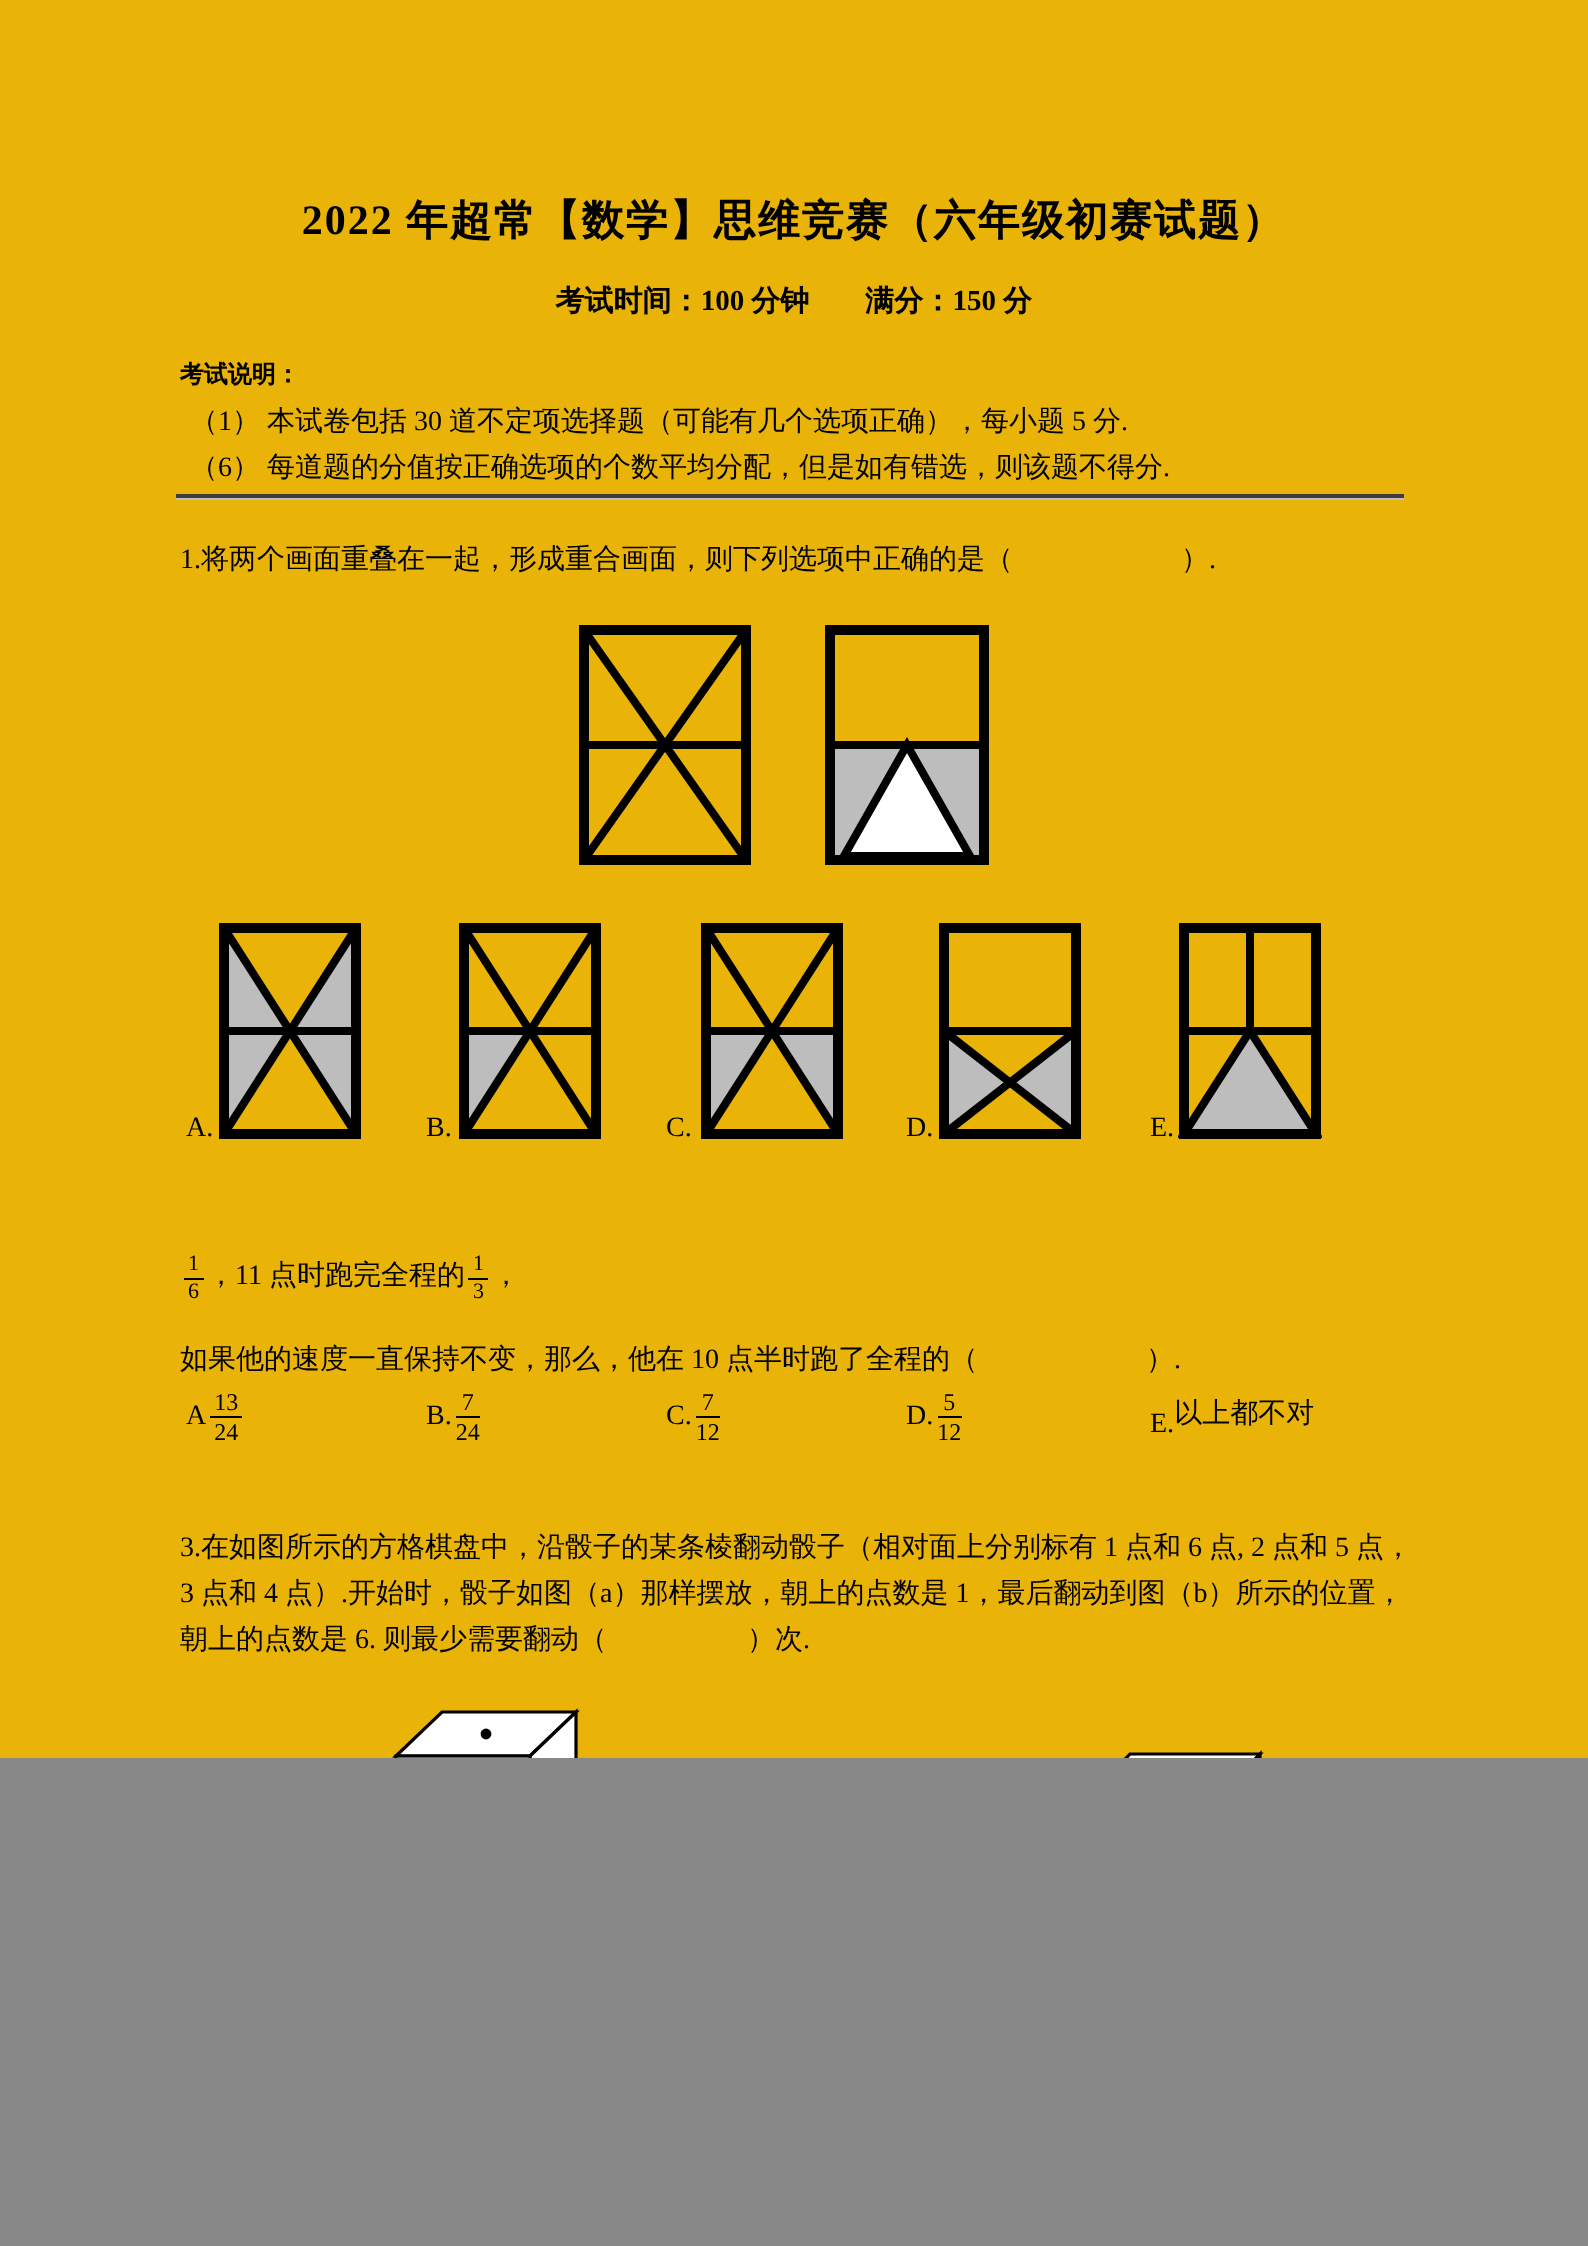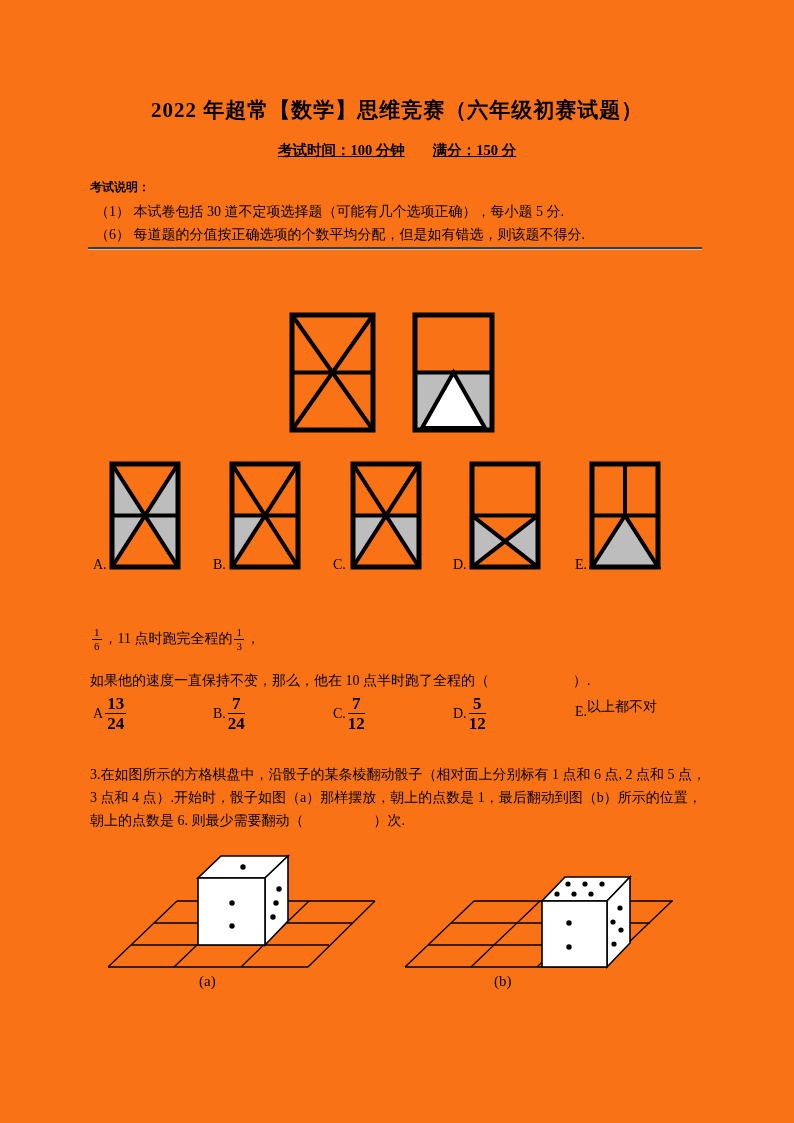--- a/index.html
+++ b/index.html
@@ -1,75 +1,76 @@
 <!DOCTYPE html>
 <html><head>
 <meta charset="utf-8">
 <style>
   html,body{margin:0;padding:0;background:#888;}
   .page{
     position:relative;
-    width:794px;height:1123px;
+    width:794px;height:879px;
     margin:0 auto;
-    background:#f97316;
+    background:#eab308;
     font-family:"Liberation Serif","DejaVu Serif",serif;
     color:#000;
     overflow:hidden;
   }
   .abs{position:absolute;}
   .title{
     left:0;top:96px;width:794px;
     text-align:center;
     font-size:21px;font-weight:bold;
     letter-spacing:1px;
     margin:0;
   }
   .subtitle{
     left:0;top:141px;width:794px;
     text-align:center;
-    font-size:14.5px;font-weight:bold;text-decoration:underline;
+    font-size:14.5px;font-weight:bold;
   }
   .subtitle .gap2{margin-left:28px;}
   .instr-head{left:90px;top:179px;font-size:12px;font-weight:bold;}
   .instr-line{left:95px;top:0;font-size:14px;line-height:23px;white-space:nowrap;}
   .divider{
     left:88px;top:247px;width:614px;height:2px;
     background:#3d3d3d;border-bottom:1px solid #c0c0c0;
   }
   .qtext{font-size:14px;line-height:23px;white-space:nowrap;}
   .optlabel{font-size:14px;}
   .figsvg{display:block;}
   .frac{
     display:inline-block;text-align:center;vertical-align:-0.65em;
     font-size:11px;line-height:1;margin:0 2px;
   }
   .frac .num{display:block;padding:0 2px 1px;border-bottom:1px solid #000;}
   .frac .den{display:block;padding-top:1px;}
   .q2opt{position:absolute;font-size:14px;white-space:nowrap;}
-  .q2opt .frac{font-weight:bold;font-size:17px;}
+  .q2opt .frac{font-weight:normal;font-size:12px;}
   .sub-label{position:relative;top:5px;}
   .caption{font-size:15px;}
 </style>
 </head>
 <body>
 
 <div class="page">
 
   <h1 class="abs title">2022 年超常【数学】思维竞赛（六年级初赛试题）</h1>
 
   <div class="abs subtitle">
     <span>考试时间：100 分钟</span><span class="gap2">满分：150 分</span>
   </div>
 
   <div class="abs instr-head">考试说明：</div>
   <div class="abs instr-line" style="top:200px">（1） 本试卷包括 30 道不定项选择题（可能有几个选项正确），每小题 5 分.</div>
   <div class="abs instr-line" style="top:223px">（6） 每道题的分值按正确选项的个数平均分配，但是如有错选，则该题不得分.</div>
 
   <div class="abs divider"></div>
 
+  <div class="abs qtext" style="left:90px;top:269px">1.将两个画面重叠在一起，形成重合画面，则下列选项中正确的是（　　　　　　）.</div>
 
   <svg class="abs figsvg" style="left:289px;top:312px" width="87" height="121" viewBox="-3 -3 87 121">
     <line x1="0" y1="0" x2="81" y2="115" stroke="#000" stroke-width="4"></line>
     <line x1="81" y1="0" x2="0" y2="115" stroke="#000" stroke-width="4"></line>
     <line x1="0" y1="57.5" x2="81" y2="57.5" stroke="#000" stroke-width="4"></line>
     <rect x="0" y="0" width="81" height="115" fill="none" stroke="#000" stroke-width="5"></rect>
   </svg>
 
   <svg class="abs figsvg" style="left:412px;top:312px" width="83" height="121" viewBox="-3 -3 83 121">
     <polygon class="shade" points="0,57.5 77,57.5 77,115 0,115" stroke="none" fill="#bdbdbd"></polygon>

